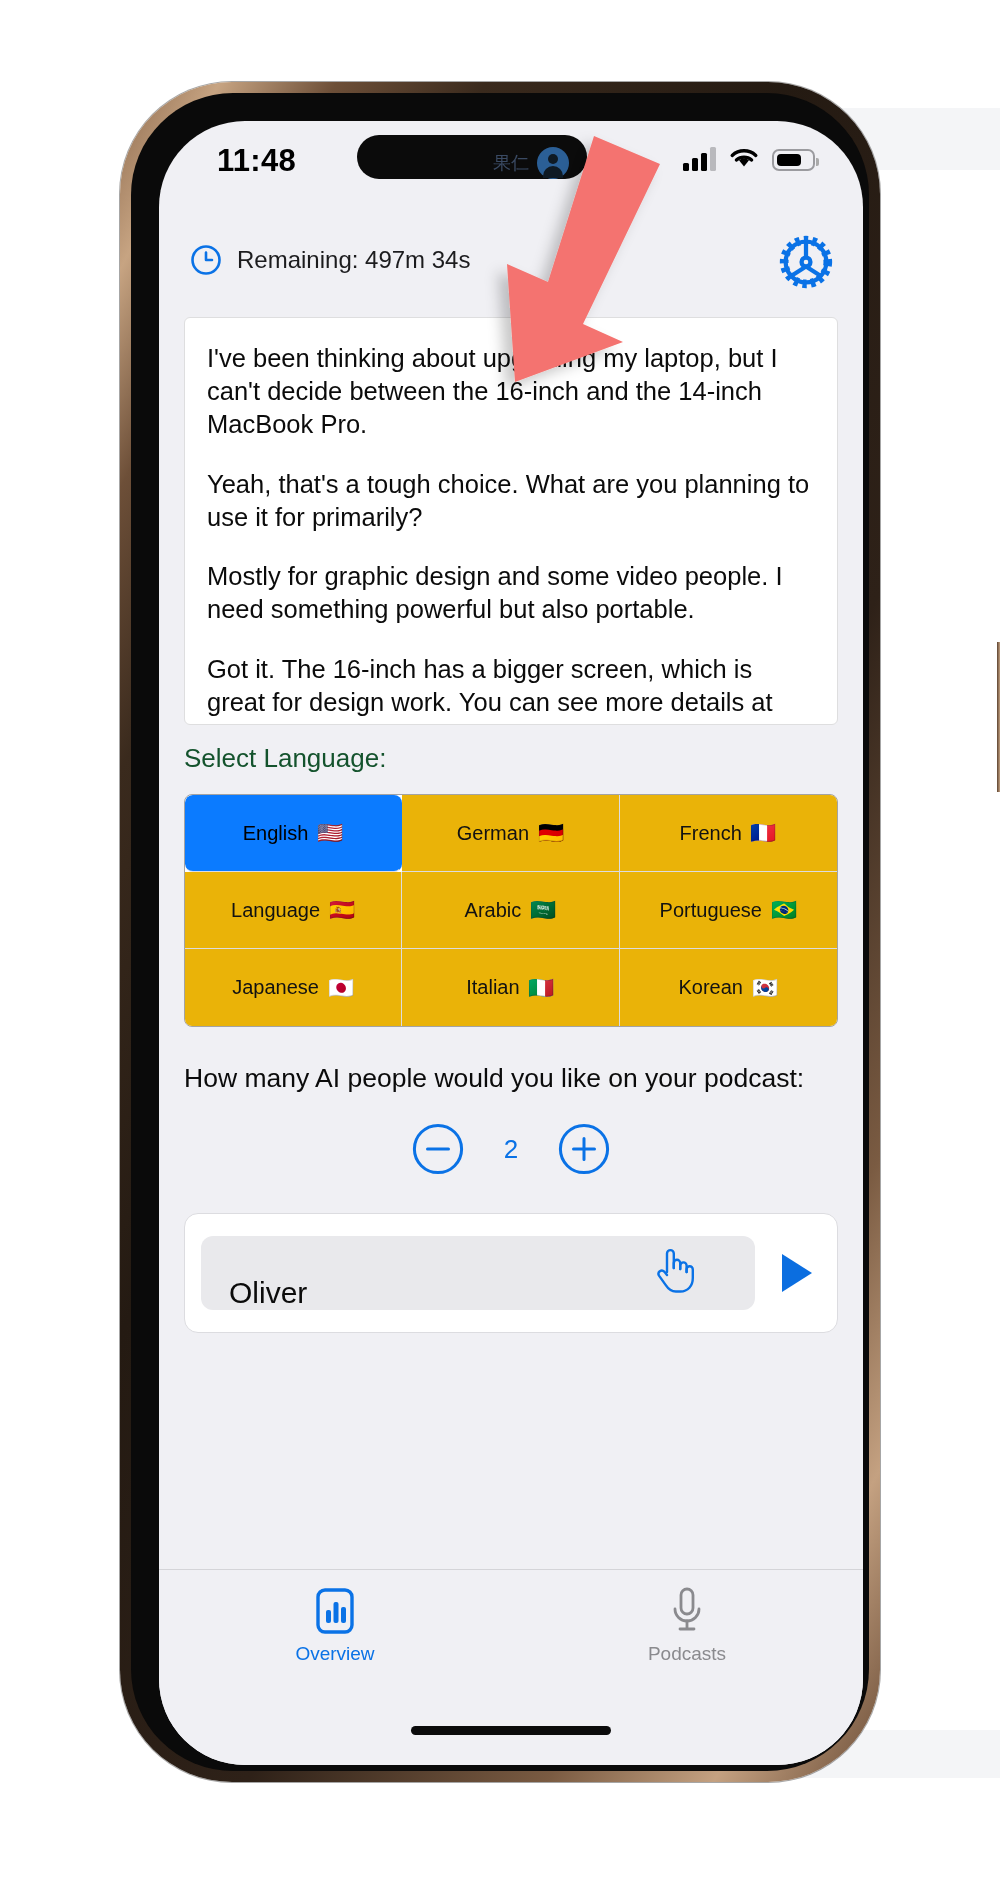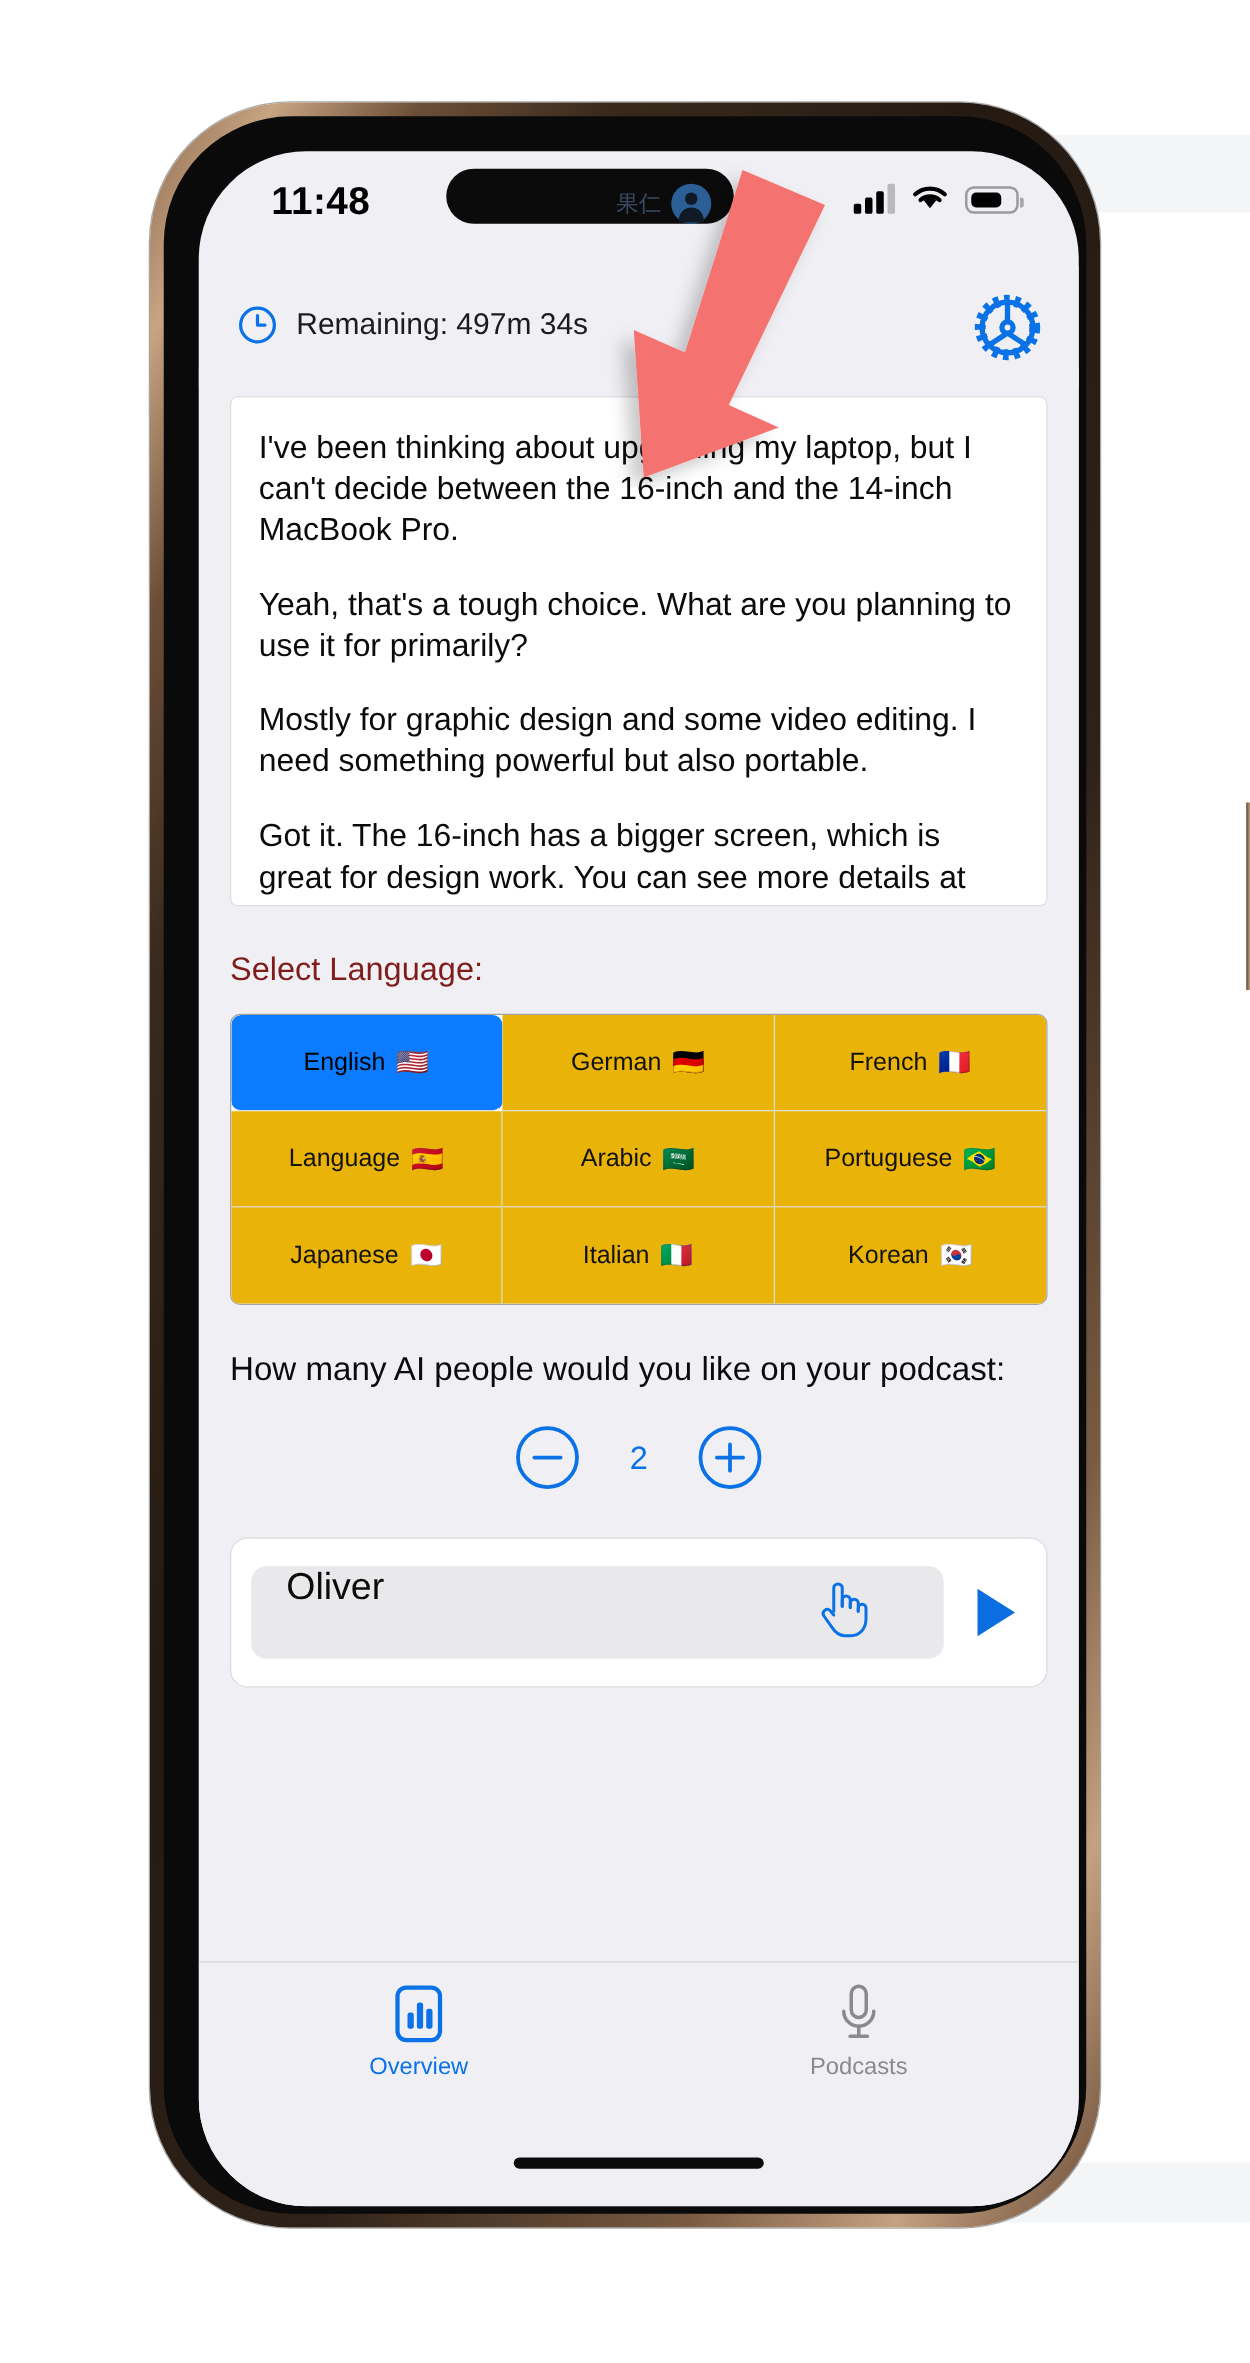--- a/index.html
+++ b/index.html
@@ -203,23 +203,23 @@
     padding: 24px 22px 0 22px;
   }
   #transcript-body p {
     font-size: 25.5px;
     line-height: 1.29;
     color: #0b0b0b;
     margin-bottom: 27px;
   }
 
   #lang-label {
-    margin: 35px 0 0 25px;
+    margin: 18px 0 0 25px;
     font-size: 26px;
-    color: #7f1d1d;
+    color: #14532d;
   }
 
   #lang-grid {
     margin: 20px 25px 0 25px;
     background: #fff;
     border: 1px solid #a3a3a3;
     border-radius: 8px;
     overflow: hidden;
     display: grid;
     grid-template-columns: 1fr 1fr 1fr;
@@ -281,21 +281,21 @@
     align-items: center;
     padding: 0 16px;
     gap: 14px;
   }
   #voice-pill {
     flex: 1;
     height: 74px;
     background: #e9e9ec;
     border-radius: 12px;
     display: flex;
-    align-items: flex-start;
+    align-items: flex-end;
     padding: 0 28px;
     position: relative;
   }
   #voice-name { font-size: 30px; color: #0b0b0b; }
   #tap-hand {
     position: absolute;
     right: 58px; top: 6px;
     width: 46px; height: 52px;
   }
   #play-btn { width: 52px; height: 52px; cursor: pointer; }
@@ -411,21 +411,21 @@
             </g>
           </svg>
         </div>
 
         <div id="content">
 
           <div id="transcript-card">
             <div id="transcript-body">
               <p>I've been thinking about upgrading my laptop, but I can't decide between the 16-inch and the 14-inch MacBook Pro.</p>
               <p>Yeah, that's a tough choice. What are you planning to use it for primarily?</p>
-              <p>Mostly for graphic design and some video editing. I need something powerful but also portable.</p>
+              <p>Mostly for graphic design and some video people. I need something powerful but also portable.</p>
               <p>Got it. The 16-inch has a bigger screen, which is great for design work. You can see more details at once.</p>
             </div>
           </div>
 
           <div id="lang-label">Select Language:</div>
 
           <div id="lang-grid">
             <div class="lang-cell selected">
               <span>English</span>
               <span class="lang-flag">🇺🇸</span>

